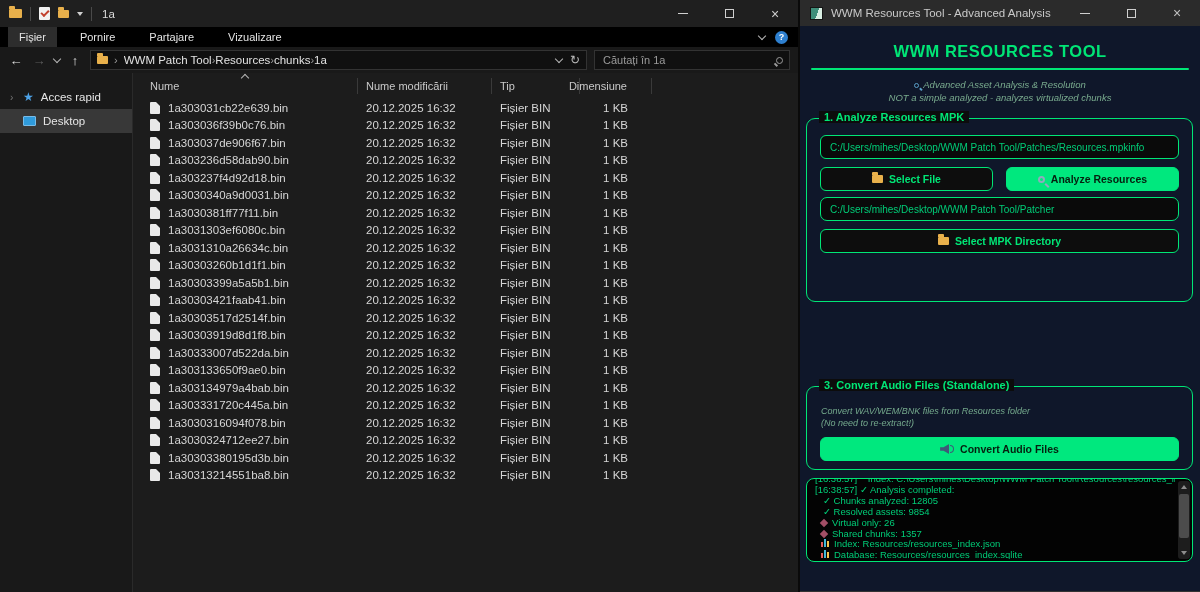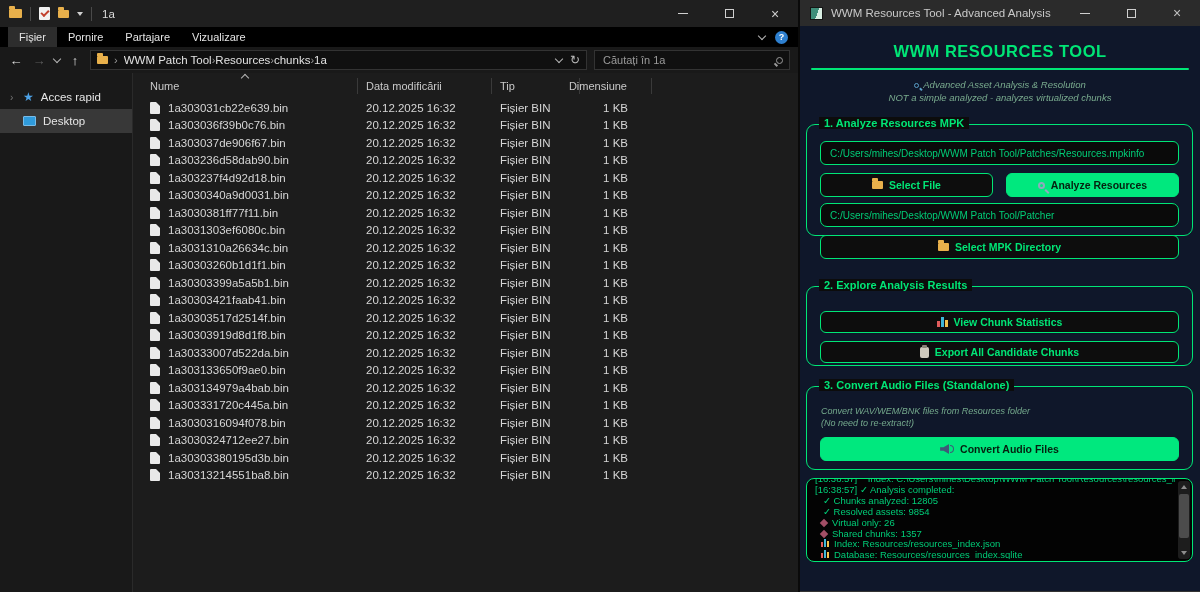--- a/index.html
+++ b/index.html
@@ -21,21 +21,21 @@
   .caret-down{display:inline-block;width:0;height:0;border-left:3.5px solid transparent;border-right:3.5px solid transparent;border-top:4px solid #cfcfcf;}
   .chev{display:inline-block;width:6px;height:6px;border-left:1.5px solid #b5b5b5;border-top:1.5px solid #b5b5b5;}
   .chev.down{transform:rotate(-135deg);margin-top:-3px;}
   .win-controls{display:flex;height:100%;}
   .wc{width:46px;display:flex;align-items:center;justify-content:center;height:100%;color:#cfcfcf;}
   .wc-min i{display:block;width:10px;height:1px;background:#cfcfcf;}
   .wc-max i{display:block;width:9px;height:9px;border:1px solid #cfcfcf;}
   .wc-close{font-size:14px;line-height:1;}
 
   .ribbon{height:20px;background:#000;display:flex;align-items:center;padding:0 8px;}
-  .rtabs{display:flex;align-items:center;gap:0;flex:1;height:100%;}
+  .rtabs{display:flex;align-items:center;gap:12px;flex:1;height:100%;}
   .rtab{color:#e4e4e4;font-size:11px;padding:3px 11px;height:100%;display:flex;align-items:center;}
   .rtab.active{background:#2d2d2d;}
   .ribbon-right{display:flex;align-items:center;gap:10px;padding-right:2px;}
   .help-circle{width:13px;height:13px;border-radius:50%;background:#2e80d0;color:#fff;font-size:9px;font-weight:bold;display:flex;align-items:center;justify-content:center;}
 
   .addr-row{height:26px;background:#191919;display:flex;align-items:center;padding:0 8px;gap:7px;}
   .nav-ic{color:#e0e0e0;font-size:13px;line-height:1;width:16px;text-align:center;}
   .nav-ic.dim{color:#5c5c5c;}
   .addr-field{width:497px;height:20px;background:#101010;border:1px solid #333;display:flex;align-items:center;padding:0 6px;gap:6px;}
   .crumbs{display:flex;align-items:center;flex:1;color:#e2e2e2;font-size:11.5px;white-space:nowrap;overflow:hidden;}
@@ -78,21 +78,21 @@
   .app .wc{color:#c0c0c0;}
   .app-heading{margin-top:16px;text-align:center;color:#00e676;font-size:16.5px;font-weight:bold;letter-spacing:.5px;}
   .rule{height:2px;background:#00e676;margin:7px 11px 0 11px;border-radius:2px;}
   .taglines{margin-top:9px;text-align:center;color:#79ab8e;font-size:9.5px;font-style:italic;line-height:12.5px;}
   .tagline1{display:inline-flex;align-items:center;gap:4px;}
   .ic-mag-mini{width:5px;height:5px;border:1.5px solid #5aa0c8;border-radius:50%;position:relative;display:inline-block;}
   .ic-mag-mini::after{content:"";position:absolute;width:1.5px;height:3px;background:#5aa0c8;transform:rotate(-45deg);left:5px;top:4px;}
 
   .groupbox{position:absolute;left:6px;right:7px;border:1px solid #00e676;border-radius:9px;}
   .gb-label{position:absolute;top:-8px;left:12px;background:#0c0c0c;padding:0 5px;color:#00e676;font-weight:bold;font-size:11px;white-space:nowrap;}
-  .gb1{top:124px;height:112px;}
+  .gb1{top:118px;height:184px;}
   .gb2{top:286px;height:80px;}
   .gb3{top:386px;height:84px;}
   .field{position:absolute;left:13px;right:13px;height:24px;background:#0a0a0a;border:1px solid #00e676;border-radius:6px;color:#00cc77;font-size:10px;display:flex;align-items:center;padding:0 9px;white-space:nowrap;overflow:hidden;}
   .btn{position:absolute;height:24px;display:flex;align-items:center;justify-content:center;gap:6px;border:1px solid #00e676;border-radius:6px;background:#0d0d0d;color:#00e676;font-weight:bold;font-size:10.5px;white-space:nowrap;}
   .btn.primary{background:#00e87e;border-color:#00e87e;color:#05200f;}
   .ic-mag{width:7px;height:7px;border:2px solid #8fa9bd;border-radius:50%;position:relative;flex:0 0 auto;}
   .ic-mag::after{content:"";position:absolute;width:2px;height:5px;background:#8fa9bd;transform:rotate(-45deg);left:6px;top:5px;}
   .ic-chart{width:11px;height:10px;flex:0 0 auto;background-image:linear-gradient(#e05c5c,#e05c5c),linear-gradient(#3fb6d8,#3fb6d8),linear-gradient(#f2c14e,#f2c14e);background-size:3px 6px,3px 10px,3px 7px;background-position:0 bottom,4px bottom,8px bottom;background-repeat:no-repeat;}
   .ic-clip{width:9px;height:11px;background:#cfc9bd;border-radius:2px;position:relative;flex:0 0 auto;}
   .ic-clip::before{content:"";position:absolute;top:-2px;left:2px;width:5px;height:3px;background:#8a8378;border-radius:1px;}
@@ -195,21 +195,21 @@
           <span class="side-exp"></span>
           <span class="ic-monitor"></span>
           <span>Desktop</span>
         </div>
       </div>
 
       <div class="filelist">
         <div class="flhead">
           <span class="sort-caret"></span>
           <span class="hc c-name">Nume</span>
-          <span class="hc c-date">Data modificării</span>
+          <span class="hc c-date">Nume modificării</span>
           <span class="hc c-type">Tip</span>
           <span class="hc c-size">Dimensiune</span>
         </div>
         <div>
 
             <div class="frow">
               <span class="fc c-name">
                 <i class="ic-file"></i>
                 <span>1a303031cb22e639.bin</span>
               </span>
@@ -468,31 +468,20 @@
         <span class="ic-folder small"></span>
         <span>Select File</span>
       </div>
       <div class="field" style="top:78px;border-radius:7px;">C:/Users/mihes/Desktop/WWM Patch Tool/Patcher</div>
       <div class="btn" style="top:110px;left:13px;right:13px;">
         <span class="ic-folder small"></span>
         <span>Select MPK Directory</span>
       </div>
     </div>
 
-    <div class="groupbox gb2">
-      <span class="gb-label">2. Explore Analysis Results</span>
-      <div class="btn" style="top:24px;left:13px;right:13px;height:22px;">
-        <span class="ic-chart"></span>
-        <span>View Chunk Statistics</span>
-      </div>
-      <div class="btn" style="top:54px;left:13px;right:13px;height:22px;">
-        <span class="ic-clip"></span>
-        <span>Export All Candidate Chunks</span>
-      </div>
-    </div>
 
     <div class="groupbox gb3">
       <span class="gb-label">3. Convert Audio Files (Standalone)</span>
       <div class="gb-desc">
         <span>Convert WAV/WEM/BNK files from Resources folder</span><br>
         <span>(No need to re-extract!)</span>
       </div>
       <div class="btn primary" style="top:50px;left:13px;right:13px;">
         <span class="ic-speaker">
             <i class="spk-body"></i>

